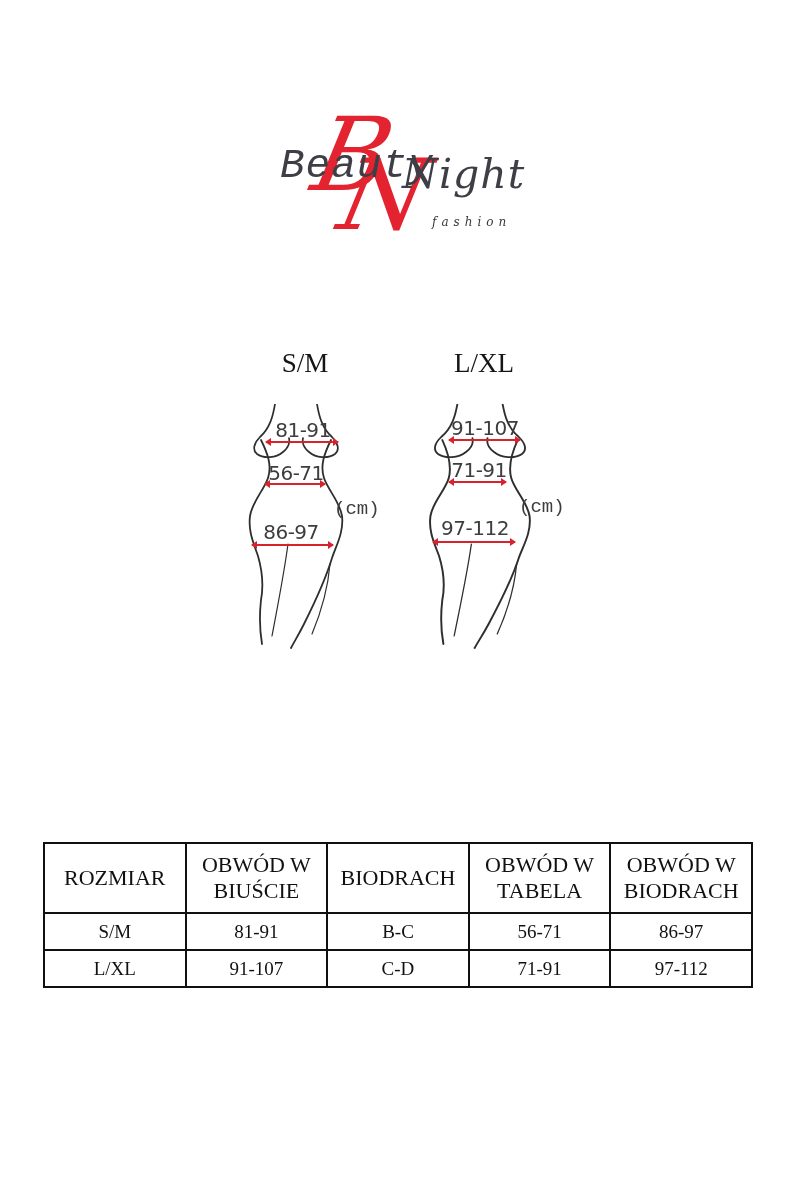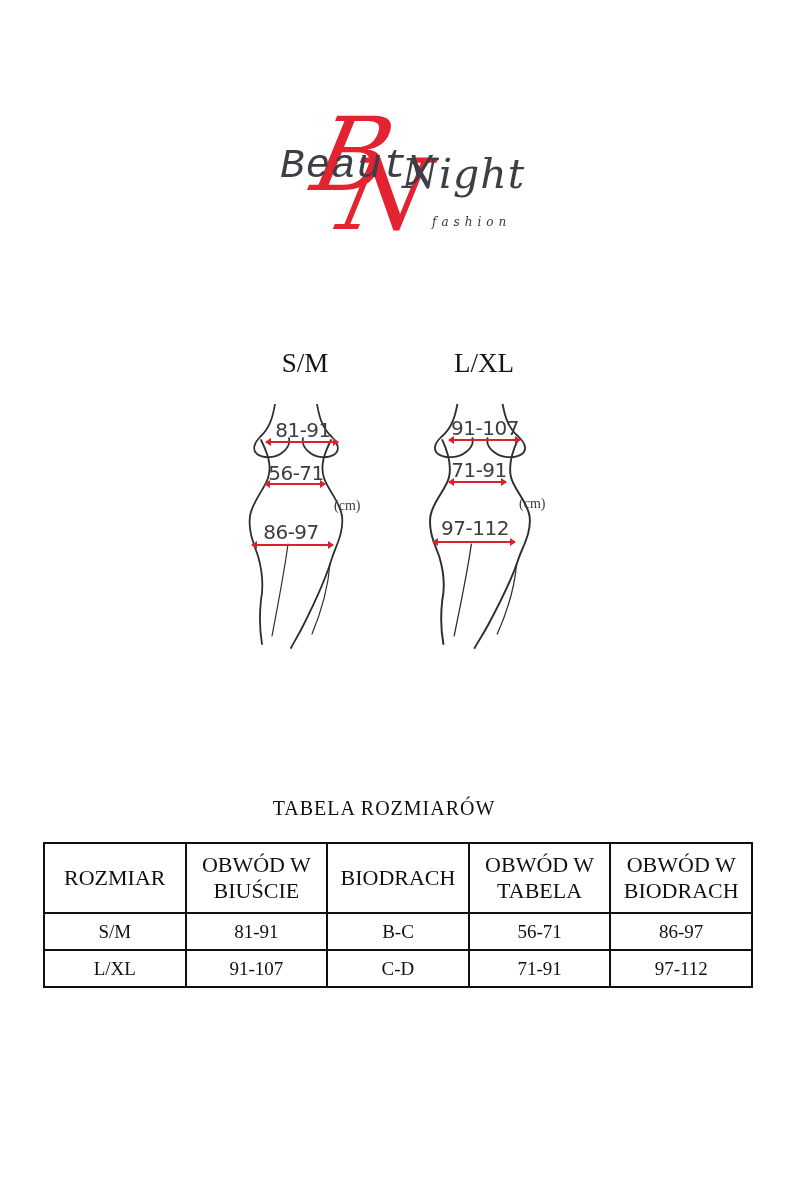--- a/index.html
+++ b/index.html
@@ -18,21 +18,21 @@
   .logo-night{left:402px;top:154px;font-size:41px;}
   .logo-fashion{position:absolute;left:432px;top:191px;font-size:12px;font-style:italic;
                 font-family:"DejaVu Serif",serif;letter-spacing:5px;color:#3a3a3a;z-index:2;margin-top:24px;}
 
   
   .fig-title{position:absolute;transform:translateX(-50%);font-size:27px;color:#151515;
              font-family:"Liberation Serif",serif;white-space:nowrap;}
   .croquis{position:absolute;}
   .mlabel{position:absolute;transform:translateX(-50%);font-family:"DejaVu Sans",sans-serif;
           font-size:20px;letter-spacing:-0.5px;color:#3d3d3d;white-space:nowrap;z-index:3;}
-  .cmlabel{position:absolute;font-family:Liberation Serif, serif;font-size:14px;
+  .cmlabel{position:absolute;font-family:Liberation Mono, monospace;font-size:19px;
            color:#3d3d3d;white-space:nowrap;z-index:3;}
   .marrow{position:absolute;height:2px;background:#d8232e;z-index:2;}
   .marrow::before,.marrow::after{content:"";position:absolute;top:-3px;width:0;height:0;
            border-top:4px solid transparent;border-bottom:4px solid transparent;}
   .marrow::before{left:-1px;border-right:6px solid #d8232e;}
   .marrow::after{right:-1px;border-left:6px solid #d8232e;}
 
   
   .table-title{position:absolute;left:384px;top:797px;transform:translateX(-50%);
                font-size:20px;letter-spacing:1px;color:#111;white-space:nowrap;}
@@ -97,21 +97,20 @@
   <div class="marrow" style="left:449px;top:439px;width:71px;"></div>
 
   <span class="mlabel" style="left:479px;top:458px;">71-91</span>
   <div class="marrow" style="left:449px;top:481px;width:57px;"></div>
 
   <span class="cmlabel" style="left:519px;top:496px;">(cm)</span>
 
   <span class="mlabel" style="left:475px;top:516px;">97-112</span>
   <div class="marrow" style="left:433px;top:541px;width:82px;"></div>
 
-  <div class="table-title">TABELA ROZMIARÓW</div>
 
   <div class="table-wrap">
     <table class="size">
       <thead>
         <tr>
           <th>ROZMIAR</th>
           <th>OBWÓD W BIUŚCIE</th>
           <th>BIODRACH</th>
           <th>OBWÓD W TABELA</th>
           <th>OBWÓD W BIODRACH</th>

